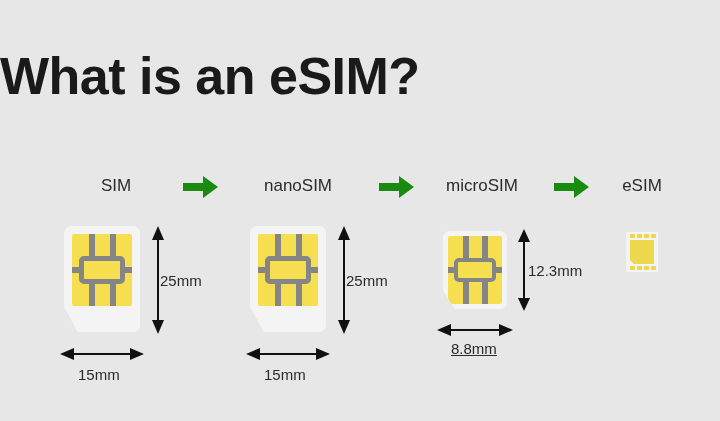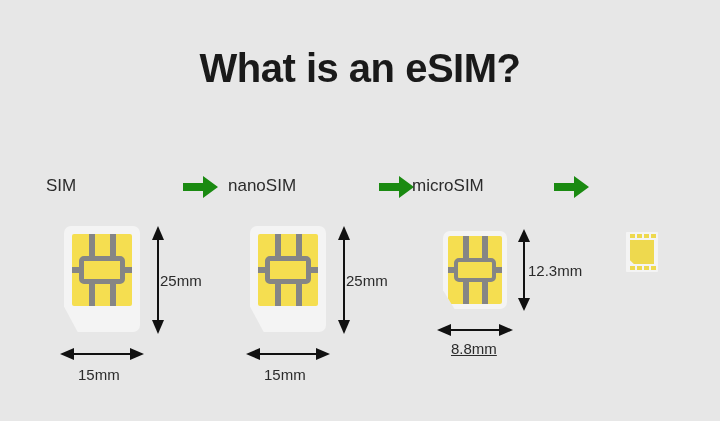--- a/index.html
+++ b/index.html
@@ -14,39 +14,39 @@
   }
 
   #page { position: relative; width: 720px; height: 421px; }
 
   
   .title {
     position: absolute;
     top: 46px;
     left: 0;
     width: 720px;
-    text-align: center;
-    font-size: 40px;
+    text-align: left;
+    font-size: 52px;
     font-weight: bold;
     color: #1a1a1a;
     letter-spacing: -0.5px;
   }
 
   
   .stage { position: absolute; top: 0; left: 0; width: 720px; height: 421px; }
 
   .item { position: absolute; }
 
   .item-label {
     position: absolute;
     width: 140px;
     left: 50%;
     margin-left: -70px;
     top: 0;
-    text-align: left;
+    text-align: center;
     font-size: 17px;
     color: #2b2b2b;
     white-space: nowrap;
   }
 
   
   .card {
     position: absolute;
     background: #f4f4f4;
     border-radius: 7px;
@@ -222,20 +222,23 @@
       </svg>
     </div>
     <div class="dim-text" style="left:451px; top:340px;text-decoration:underline;">8.8mm</div>
 
     <div class="green-arrow" style="left:554px; top:174px;">
       <svg width="36" height="26" viewBox="0 0 36 26">
         <path d="M0,9 L20,9 L20,2 L35,13 L20,24 L20,17 L0,17 Z" fill="#1a8a11"></path>
       </svg>
     </div>
 
+    <div class="item" style="left:572px; top:176px; width:140px; height:120px;">
+      <div class="item-label">eSIM</div>
+    </div>
 
     <div class="esim-body" style="left:626px; top:232px; width:32px; height:40px;">
       <div class="esim-pin" style="left:4px;  top:2px;"></div>
       <div class="esim-pin" style="left:11px; top:2px;"></div>
       <div class="esim-pin" style="left:18px; top:2px;"></div>
       <div class="esim-pin" style="left:25px; top:2px;"></div>
 
       <div class="esim-die" style="left:4px; top:8px; width:24px; height:24px;"></div>
 
       <div class="esim-pin" style="left:4px;  top:34px;"></div>

